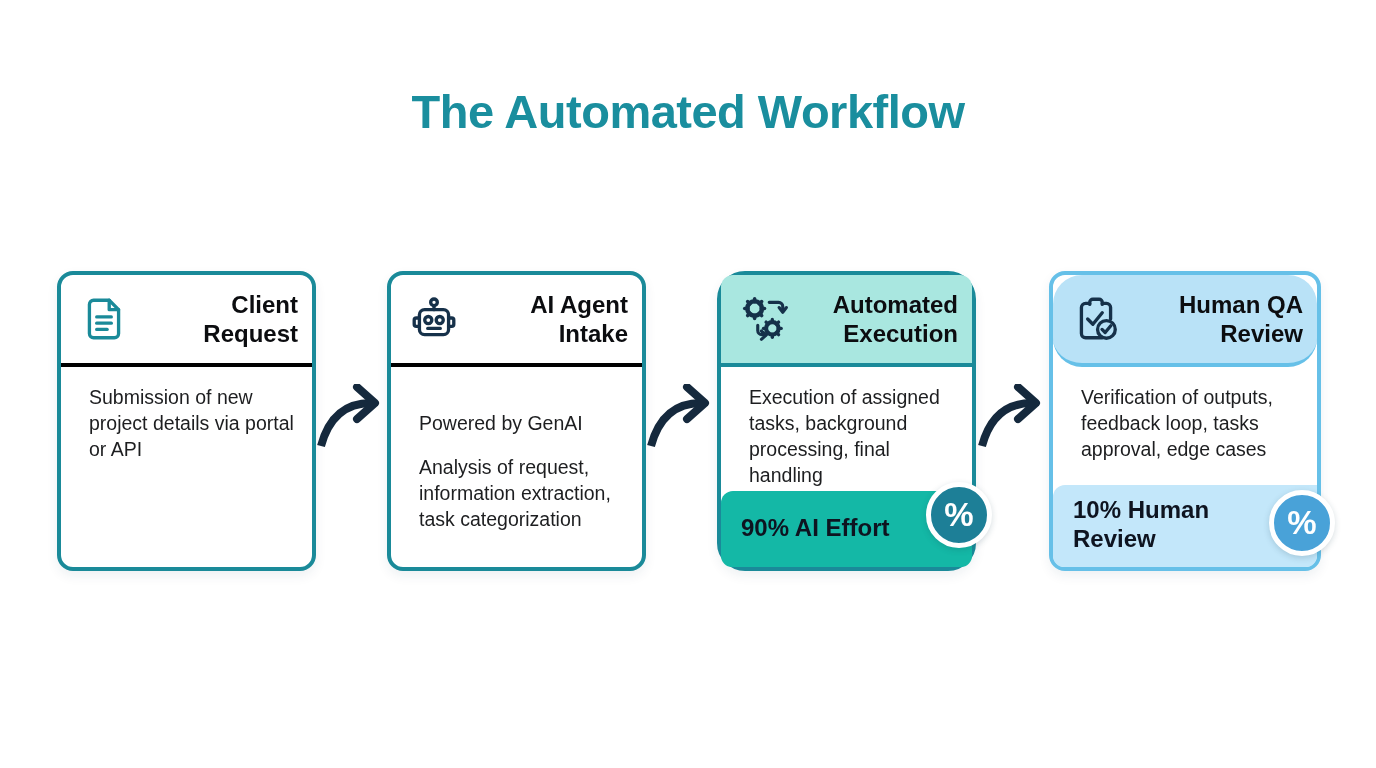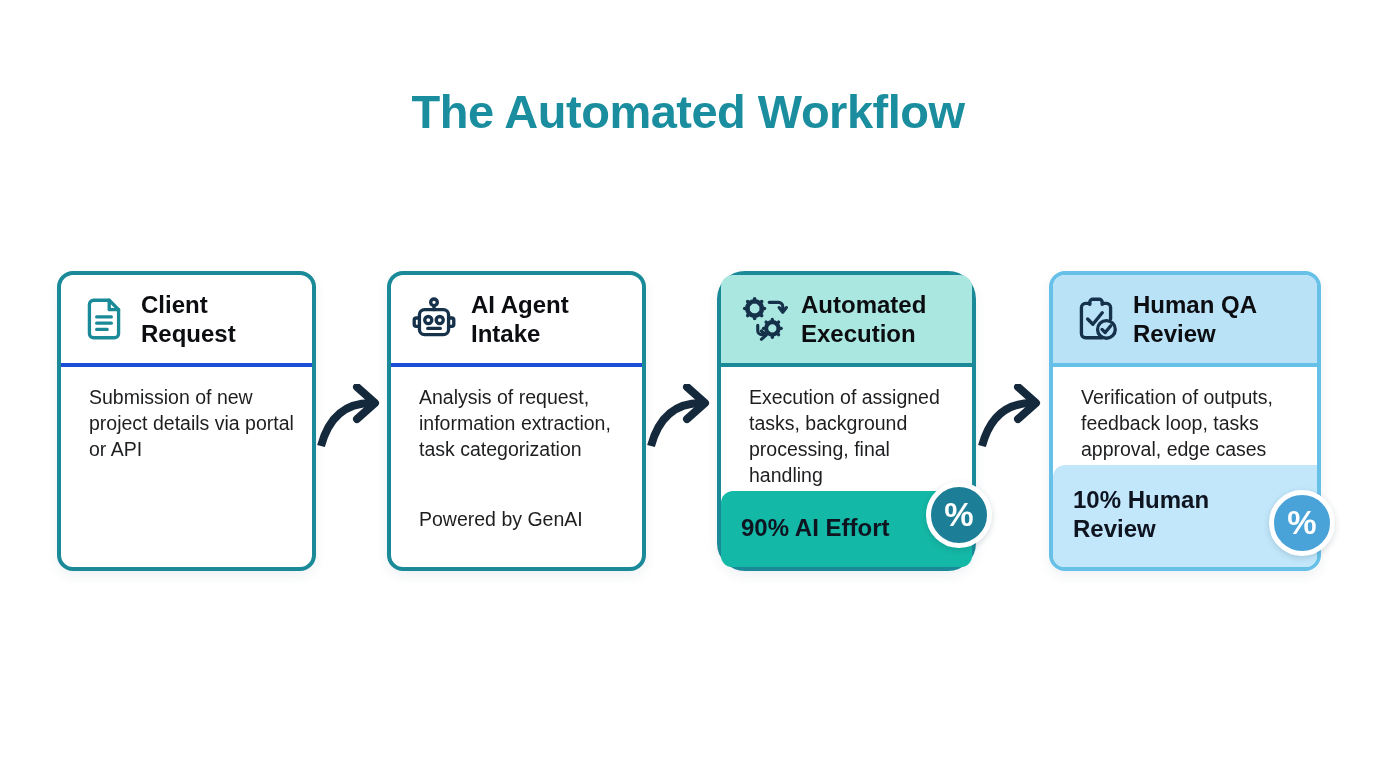--- a/index.html
+++ b/index.html
@@ -15,46 +15,46 @@
   .card{
     position:absolute;top:271px;height:300px;width:259px;
     background:#ffffff;border:4px solid #1a8a99;border-radius:16px;
     box-sizing:border-box;box-shadow:0 5px 12px rgba(20,60,80,0.07);
   }
   .card.blue{border-color:#66c0e8;}
 
   .card-header{
     display:flex;align-items:center;gap:12px;
     height:92px;padding:0 14px 0 18px;
-    border-bottom:4px solid #1d4ed8;
-    border-radius:12px 12px 0 0;box-sizing:border-box;
+    border-bottom:4px solid #000000;
+    border-radius:12px 12px 0 0;box-sizing:border-box;text-align:right;
   }
   .card.mint .card-header{background:#a9e7e0;border-bottom-color:#1a8a99;}
-  .card.blue .card-header{background:#b9e2f7;border-bottom-color:#66c0e8;}
+  .card.blue .card-header{background:#b9e2f7;border-bottom-color:#66c0e8;border-radius:29px;}
 
   .card-title{
     font-size:24px;font-weight:800;color:#0c0d10;line-height:1.22;
   }
   .hdr-icon{flex:0 0 auto;width:50px;height:50px;}
 
   .card-body{
     padding:18px 18px 0 28px;
     font-size:19.5px;line-height:1.33;color:#1d1e20;
   }
   .card-note{margin-top:26px;}
 
   .stat-strip{
     position:absolute;left:0;right:0;bottom:0;
     box-sizing:border-box;
     padding:12px 18px 14px 20px;
     display:flex;align-items:center;
     font-size:24px;font-weight:800;color:#0e1420;line-height:1.2;
   }
   .card.mint .stat-strip{background:#14b8a6;height:76px;border-radius:12px 0 11px 11px;}
-  .card.blue .stat-strip{background:#c3e7fa;height:102px;border-radius:12px 0 11px 11px;}
+  .card.blue .stat-strip{background:#c3e7fa;height:82px;border-radius:12px 0 11px 11px;}
 
   .pct-badge{
     position:absolute;width:66px;height:66px;border-radius:50%;
     border:5px solid #ffffff;box-sizing:border-box;
     display:flex;align-items:center;justify-content:center;
     color:#ffffff;font-size:33px;font-weight:800;
     box-shadow:0 2px 6px rgba(20,60,80,0.18);
   }
   .pct-badge.teal{background:#1d7f97;left:205px;top:207px;}
   .pct-badge.blue{background:#49a2d8;left:216px;top:215px;}
@@ -98,22 +98,22 @@
           <rect x="10" y="15" width="28" height="24" rx="5"></rect>
           <path d="M10 23 h-3 a2 2 0 0 0 -2 2 v4 a2 2 0 0 0 2 2 h3"></path>
           <path d="M38 23 h3 a2 2 0 0 1 2 2 v4 a2 2 0 0 1 -2 2 h-3"></path>
           <circle cx="18.5" cy="25" r="3.4"></circle>
           <circle cx="29.5" cy="25" r="3.4"></circle>
           <line x1="18" y1="33" x2="30" y2="33"></line>
         </svg>
       </span>
       <span class="card-title">AI Agent Intake</span>
     </div>
+    <div class="card-body card-note">Powered by GenAI</div>
     <div class="card-body">Analysis of request, information extraction, task categorization</div>
-    <div class="card-body card-note">Powered by GenAI</div>
   </div>
 
   <svg class="flow-arrow" style="left:645px;" viewBox="0 0 72 68">
     <path d="M 6 62 C 13 36, 28 19, 56 19" fill="none" stroke="#15293d" stroke-width="8"></path>
     <polyline points="42,3 60,19 42,35" fill="none" stroke="#15293d" stroke-width="8" stroke-linecap="round" stroke-linejoin="round"></polyline>
   </svg>
 
   <div class="card mint" style="left:717px;border-radius:28px;">
     <div class="card-header">
       <span class="hdr-icon">

